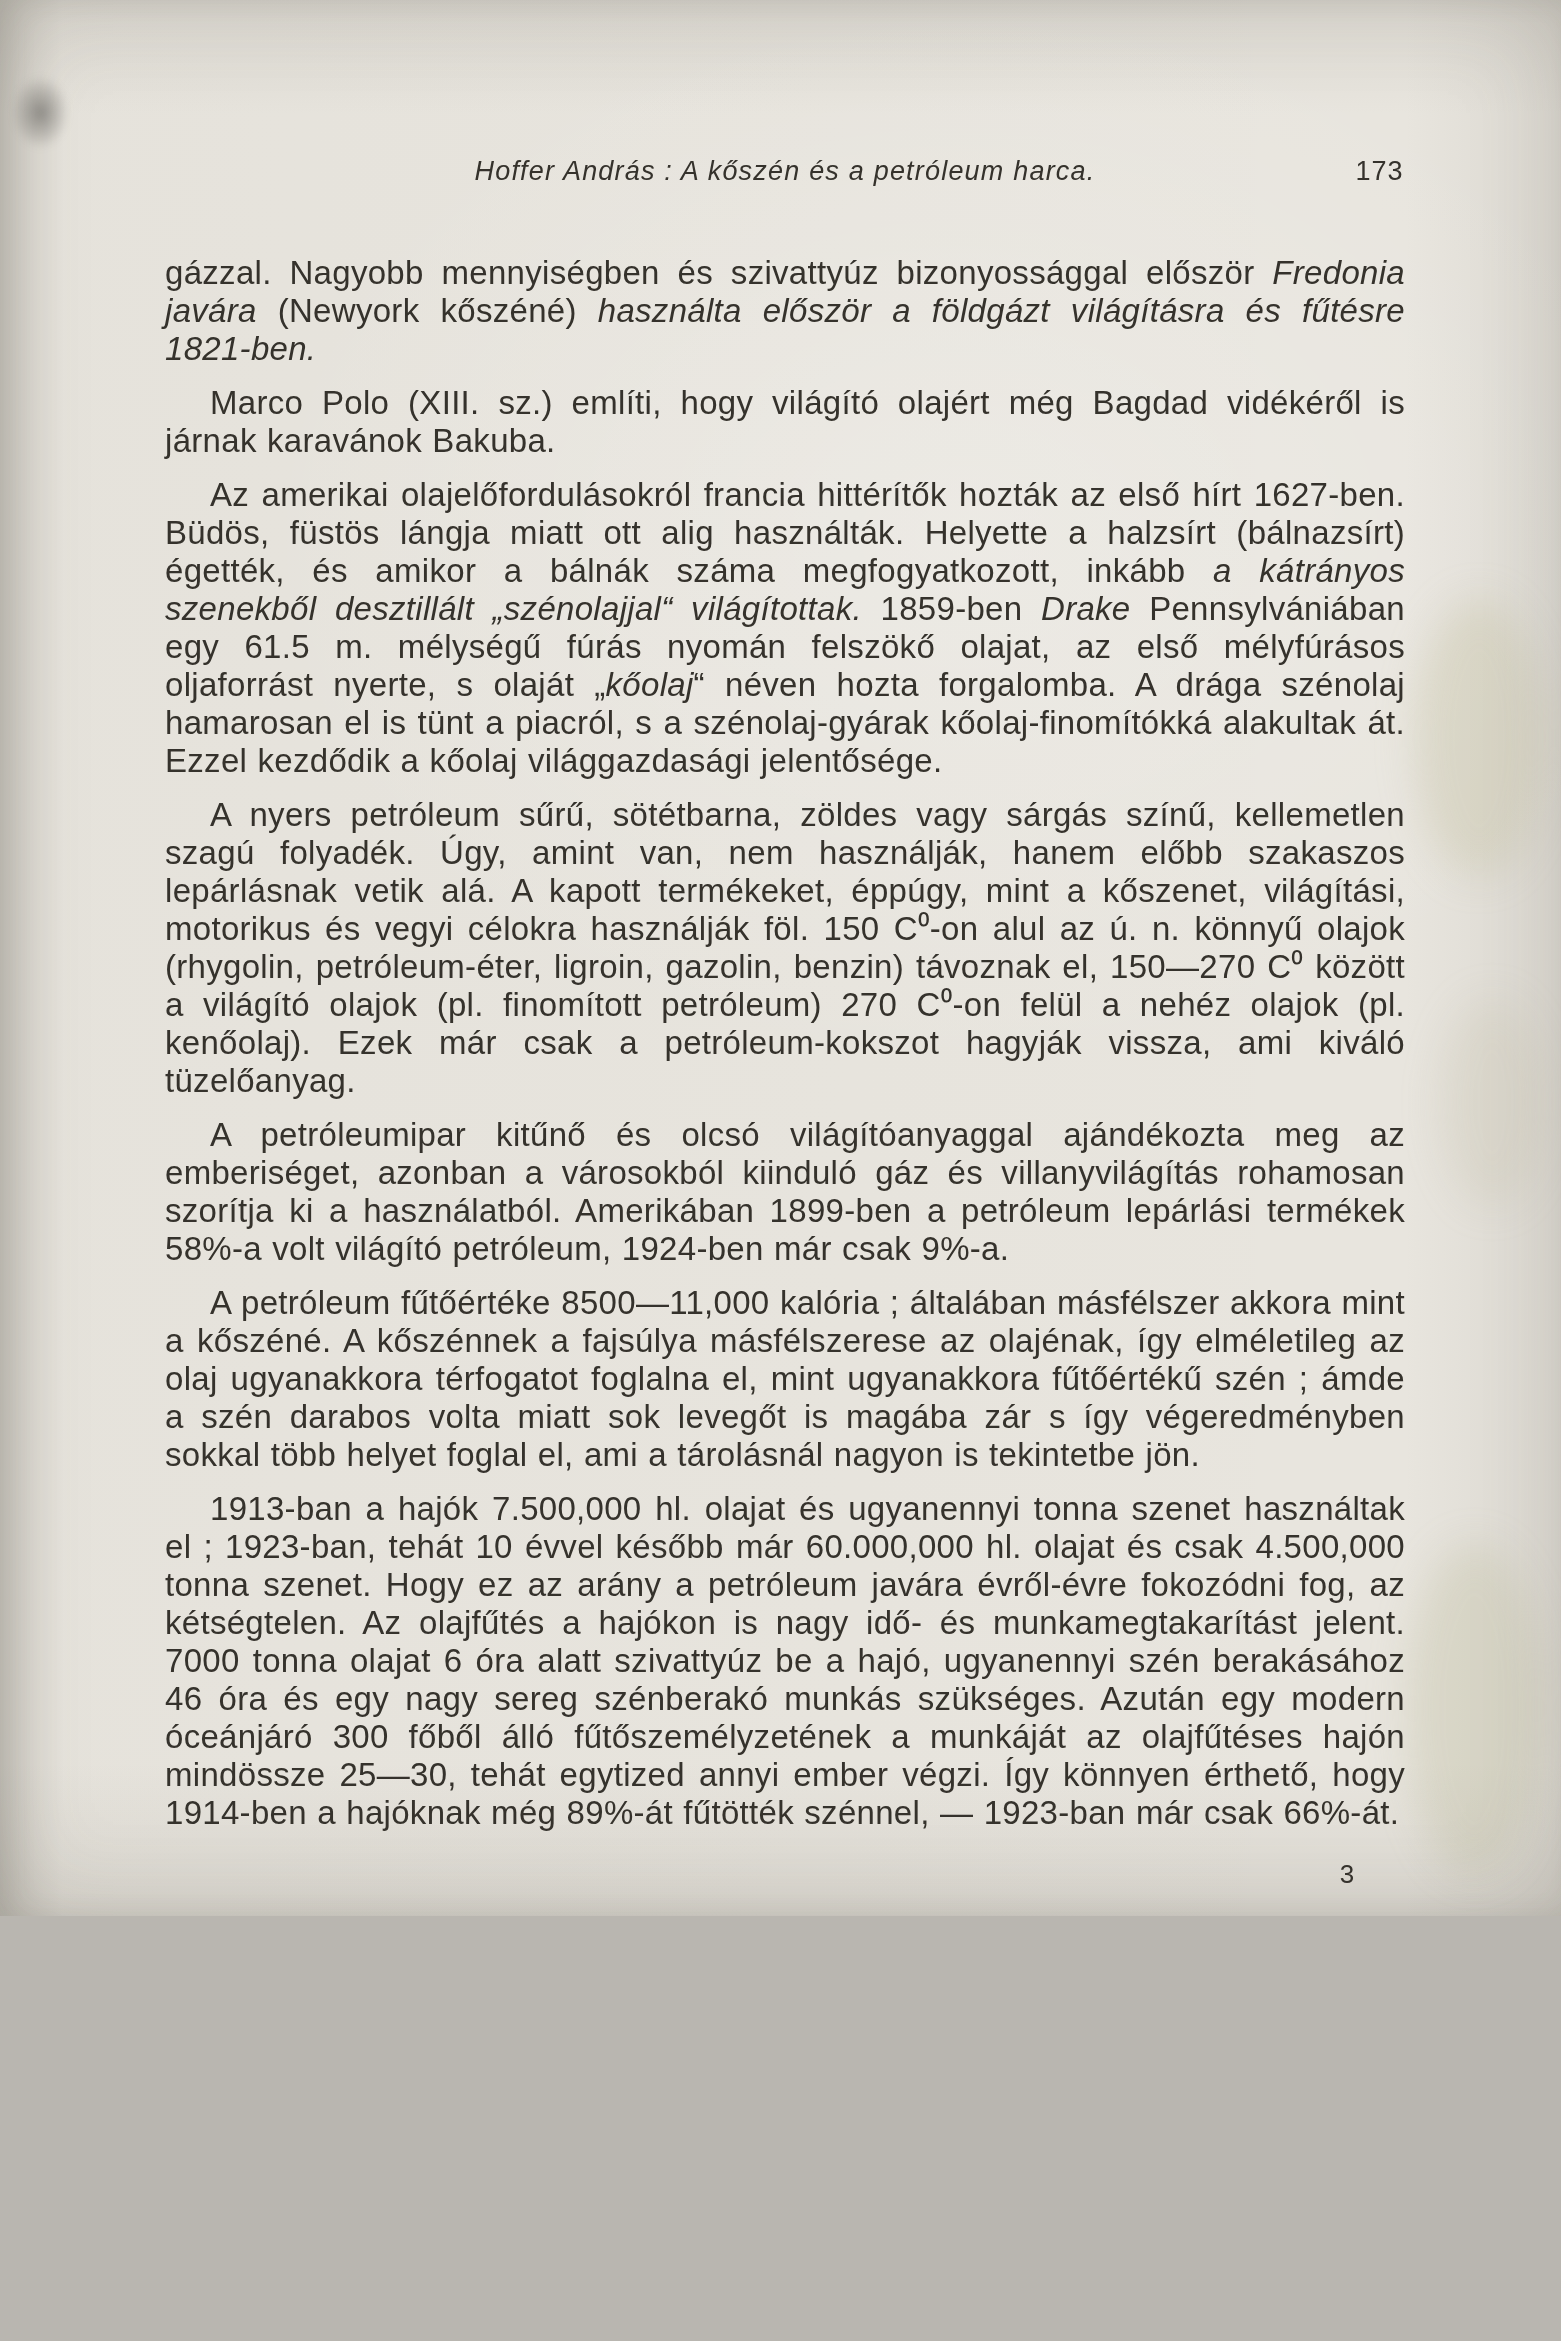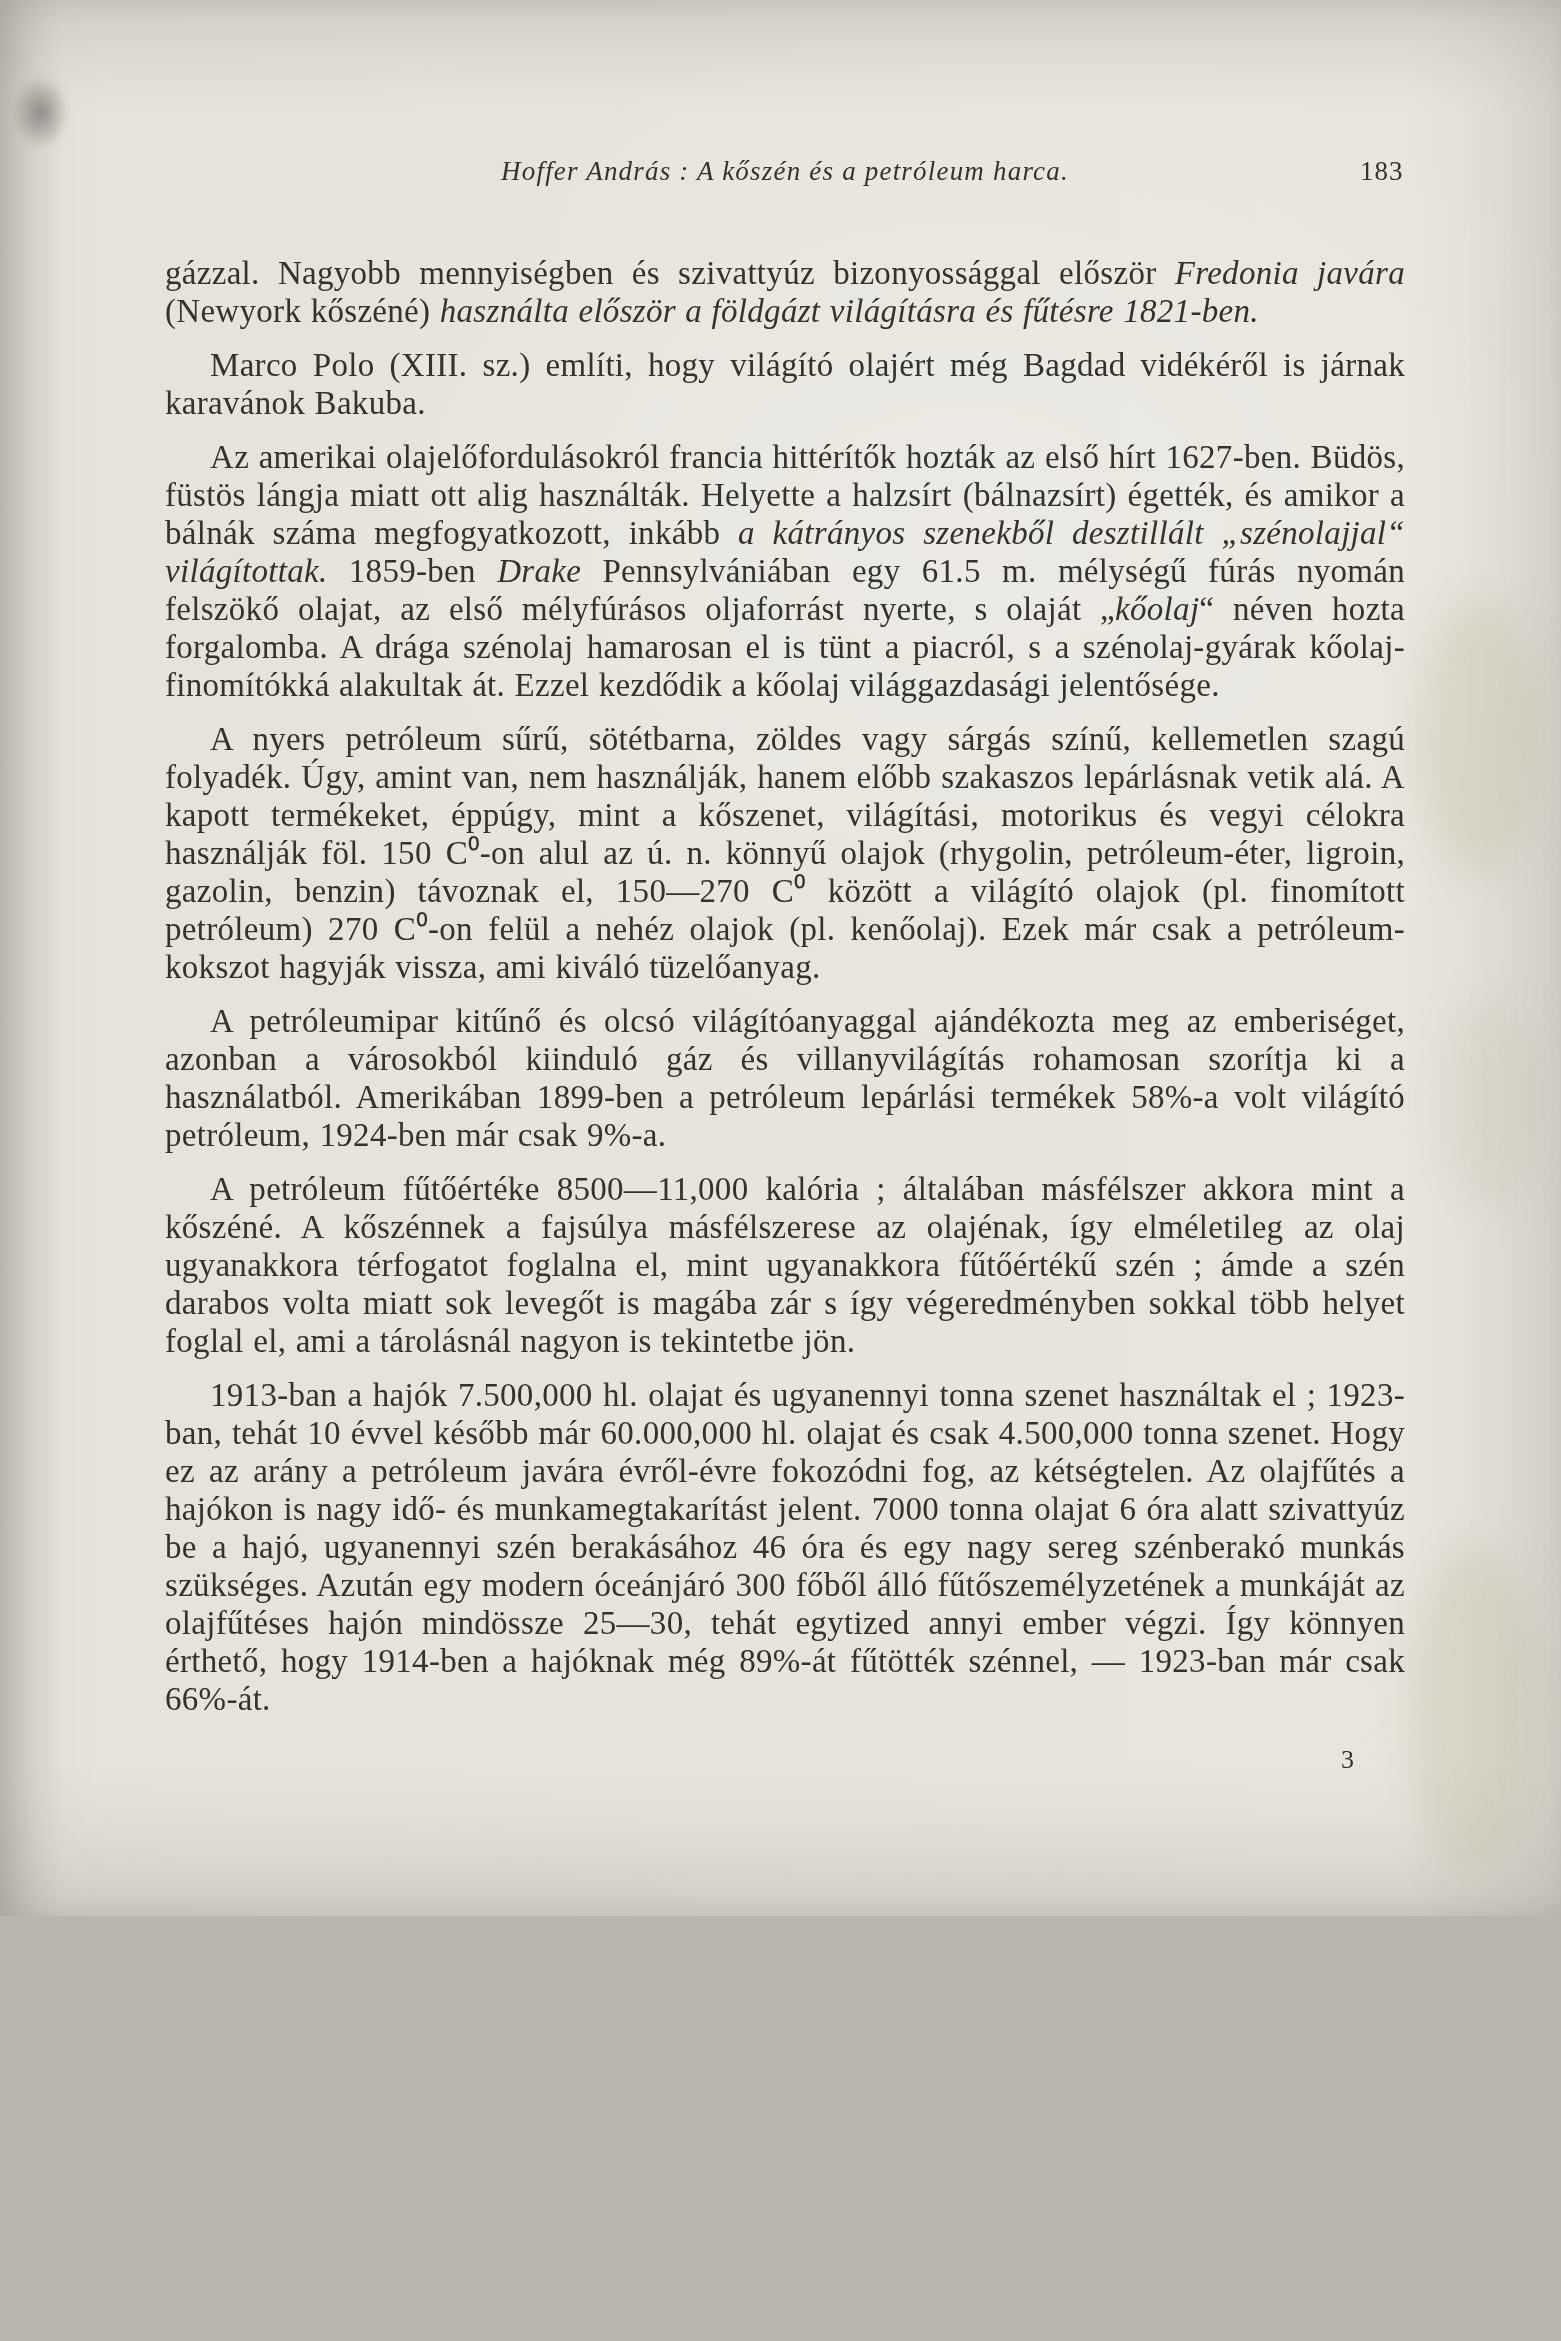--- a/index.html
+++ b/index.html
@@ -11,21 +11,21 @@
     position: relative;
     width: 1561px;
     height: 1916px;
     overflow: hidden;
     background:
       radial-gradient(ellipse 1041px 781px at 62% 28%, rgba(255,255,255,0.22), rgba(255,255,255,0) 70%),
       linear-gradient(to right, rgba(110,105,95,0.20), rgba(110,105,95,0.02) 4%, rgba(110,105,95,0) 90%, rgba(110,105,95,0.10)),
       linear-gradient(to bottom, rgba(120,115,105,0.10), rgba(120,115,105,0) 6%, rgba(120,115,105,0) 92%, rgba(120,115,105,0.12)),
       var(--color-paper, #e8e5de);
     box-shadow: inset 0 0 95px rgba(95,90,78,0.18), inset 12px 0 26px rgba(60,55,45,0.10);
-    font-family: Liberation Serif, serif;
+    font-family: Liberation Sans, sans-serif;
     color: var(--color-ink, #35322c);
   }
   
   .smudge {
     position: absolute;
     top: 76px;
     left: 12px;
     width: 57px;
     height: 73px;
     background: radial-gradient(closest-side, rgba(92,90,86,0.60), rgba(92,90,86,0.25) 60%, rgba(92,90,86,0) 100%);
@@ -93,21 +93,21 @@
 
 <div class="page">
 
   <div class="smudge"></div>
   <div class="stain stain-1"></div>
   <div class="stain stain-2"></div>
   <div class="stain stain-3"></div>
 
   <div class="header">
     <span class="running-title">Hoffer András : A kőszén és a petróleum harca.</span>
-    <span class="page-number">183</span>
+    <span class="page-number">173</span>
   </div>
 
   <div class="text-block">
     <div>
         <p class="para"><span>gázzal. Nagyobb mennyiségben és szivattyúz bizonyossággal először </span><span class="italic">Fredonia javára</span><span> (Newyork kőszéné) </span><span class="italic">használta először a földgázt világításra és fűtésre 1821-ben.</span></p>
         <p class="para indent"><span>Marco Polo (XIII. sz.) említi, hogy világító olajért még Bagdad vidékéről is járnak karavánok Bakuba.</span></p>
         <p class="para indent"><span>Az amerikai olajelőfordulásokról francia hittérítők hozták az első hírt 1627-ben. Büdös, füstös lángja miatt ott alig használták. Helyette a halzsírt (bálnazsírt) égették, és amikor a bálnák száma megfogyatkozott, inkább </span><span class="italic">a kátrányos szenekből desztillált „szénolajjal“ világítottak.</span><span> 1859-ben </span><span class="italic">Drake</span><span> Pennsylvániában egy 61.5 m. mélységű fúrás nyomán felszökő olajat, az első mélyfúrásos oljaforrást nyerte, s olaját „</span><span class="italic">kőolaj</span><span>“ néven hozta forgalomba. A drága szénolaj hamarosan el is tünt a piacról, s a szénolaj-gyárak kőolaj-finomítókká alakultak át. Ezzel kezdődik a kőolaj világgazdasági jelentősége.</span></p>
         <p class="para indent"><span>A nyers petróleum sűrű, sötétbarna, zöldes vagy sárgás színű, kellemetlen szagú folyadék. Úgy, amint van, nem használják, hanem előbb szakaszos lepárlásnak vetik alá. A kapott termékeket, éppúgy, mint a kőszenet, világítási, motorikus és vegyi célokra használják föl. 150 C⁰-on alul az ú. n. könnyű olajok (rhygolin, petróleum-éter, ligroin, gazolin, benzin) távoznak el, 150—270 C⁰ között a világító olajok (pl. finomított petróleum) 270 C⁰-on felül a nehéz olajok (pl. kenőolaj). Ezek már csak a petróleum-kokszot hagyják vissza, ami kiváló tüzelőanyag.</span></p>
         <p class="para indent"><span>A petróleumipar kitűnő és olcsó világítóanyaggal ajándékozta meg az emberiséget, azonban a városokból kiinduló gáz és villanyvilágítás rohamosan szorítja ki a használatból. Amerikában 1899-ben a petróleum lepárlási termékek 58%-a volt világító petróleum, 1924-ben már csak 9%-a.</span></p>
         <p class="para indent"><span>A petróleum fűtőértéke 8500—11,000 kalória ; általában másfélszer akkora mint a kőszéné. A kőszénnek a fajsúlya másfélszerese az olajénak, így elméletileg az olaj ugyanakkora térfogatot foglalna el, mint ugyanakkora fűtőértékű szén ; ámde a szén darabos volta miatt sok levegőt is magába zár s így végeredményben sokkal több helyet foglal el, ami a tárolásnál nagyon is tekintetbe jön.</span></p>

